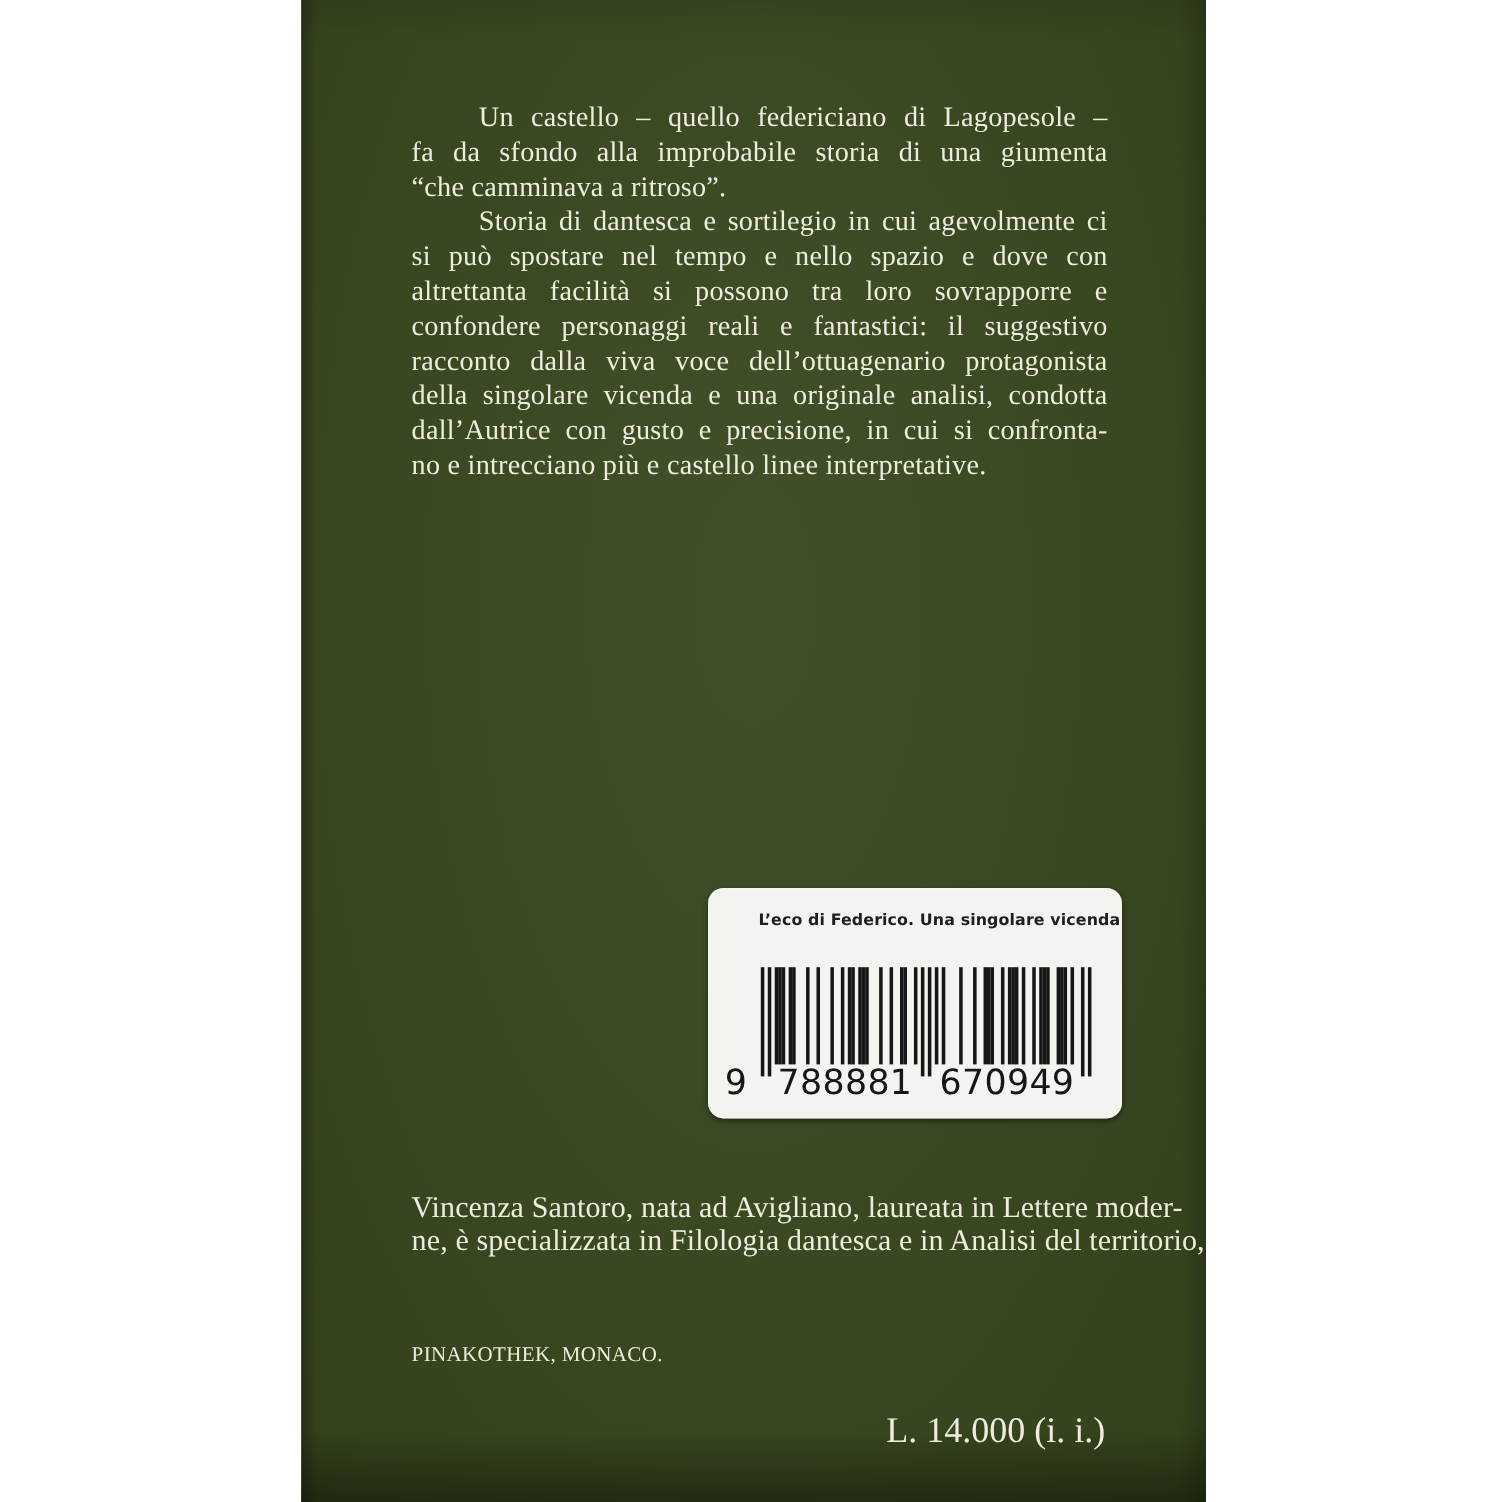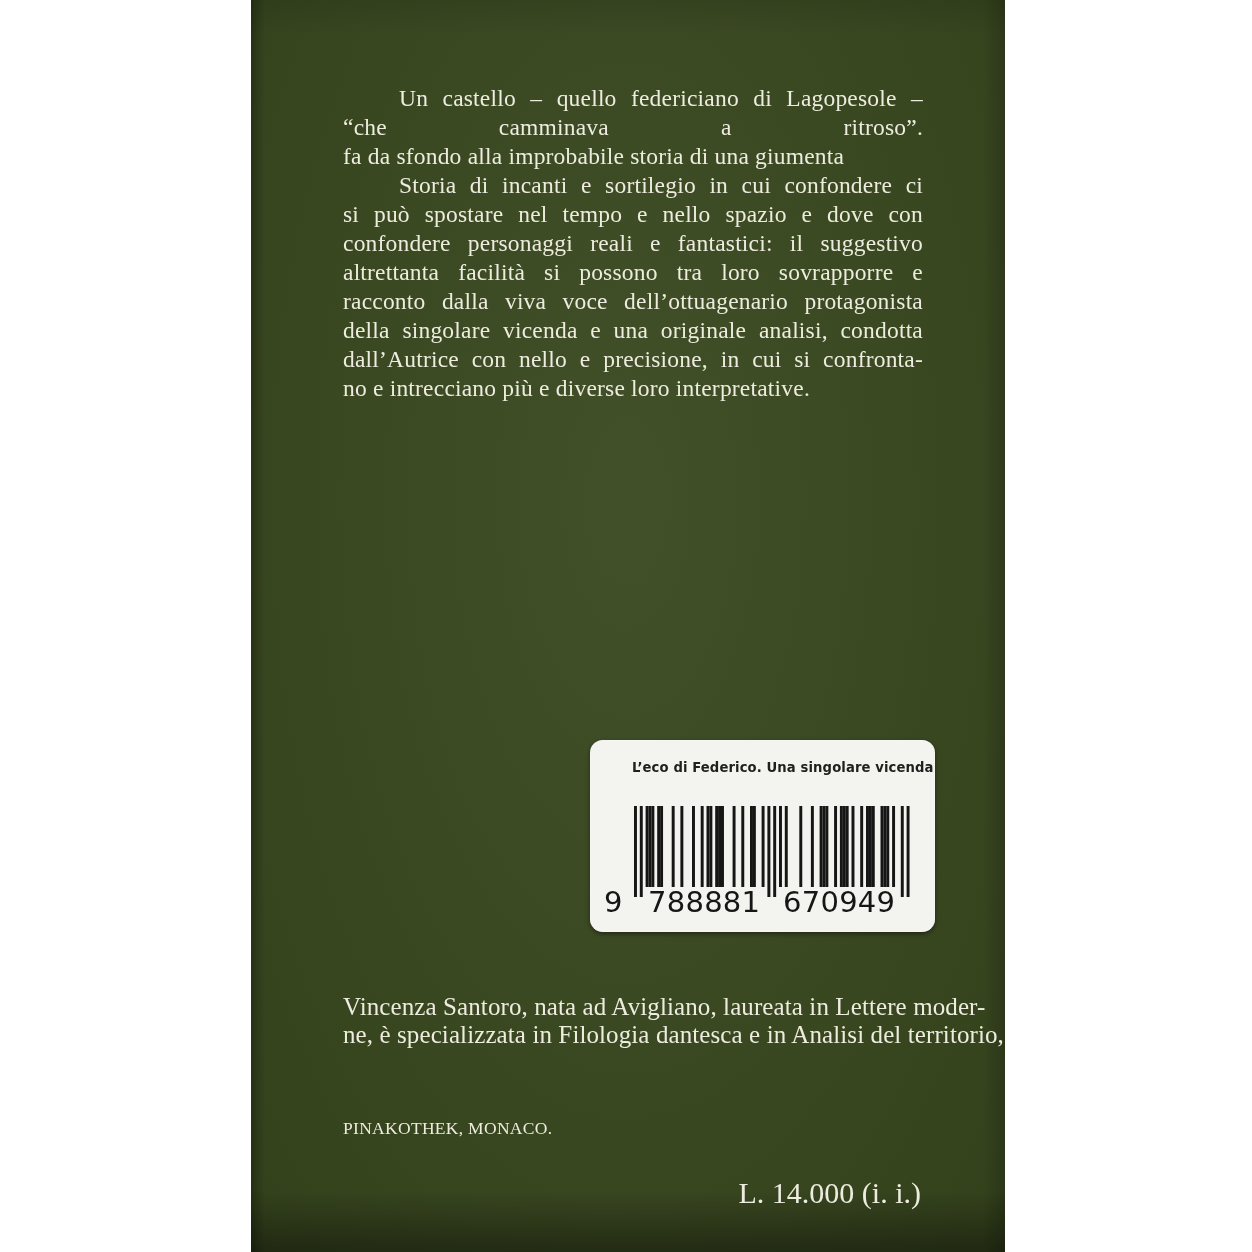--- a/index.html
+++ b/index.html
@@ -116,32 +116,32 @@
 </style>
 </head>
 <body>
 
 <div class="stage">
   <div class="cover">
 
     <div class="textblock synopsis">
       <div class="para">
           <div class="line">Un castello – quello federiciano di Lagopesole –</div>
+          <div class="line">fa da sfondo alla improbabile storia di una giumenta</div>
           <div class="line">“che camminava a ritroso”.</div>
-          <div class="line">fa da sfondo alla improbabile storia di una giumenta</div>
         </div>
       <div class="para">
-          <div class="line">Storia di incanti e sortilegio in cui confondere ci</div>
+          <div class="line">Storia di dantesca e sortilegio in cui agevolmente ci</div>
           <div class="line">si può spostare nel tempo e nello spazio e dove con</div>
+          <div class="line">altrettanta facilità si possono tra loro sovrapporre e</div>
           <div class="line">confondere personaggi reali e fantastici: il suggestivo</div>
-          <div class="line">altrettanta facilità si possono tra loro sovrapporre e</div>
           <div class="line">racconto dalla viva voce dell’ottuagenario protagonista</div>
           <div class="line">della singolare vicenda e una originale analisi, condotta</div>
-          <div class="line">dall’Autrice con nello e precisione, in cui si confronta-</div>
-          <div class="line">no e intrecciano più e diverse loro interpretative.</div>
+          <div class="line">dall’Autrice con gusto e precisione, in cui si confronta-</div>
+          <div class="line">no e intrecciano più e castello linee interpretative.</div>
         </div>
     </div>
 
     <div class="sticker">
       <div class="sticker-title">L’eco di Federico. Una singolare vicenda di sortileg</div>
       <svg class="barcode-svg" width="312" height="114" viewBox="0 0 312 114" xmlns="http://www.w3.org/2000/svg">
         <g>
             <rect x="32.00" y="2" width="2.95" height="91"></rect>
             <rect x="37.80" y="2" width="2.95" height="91"></rect>
             <rect x="43.60" y="2" width="2.95" height="81"></rect>

